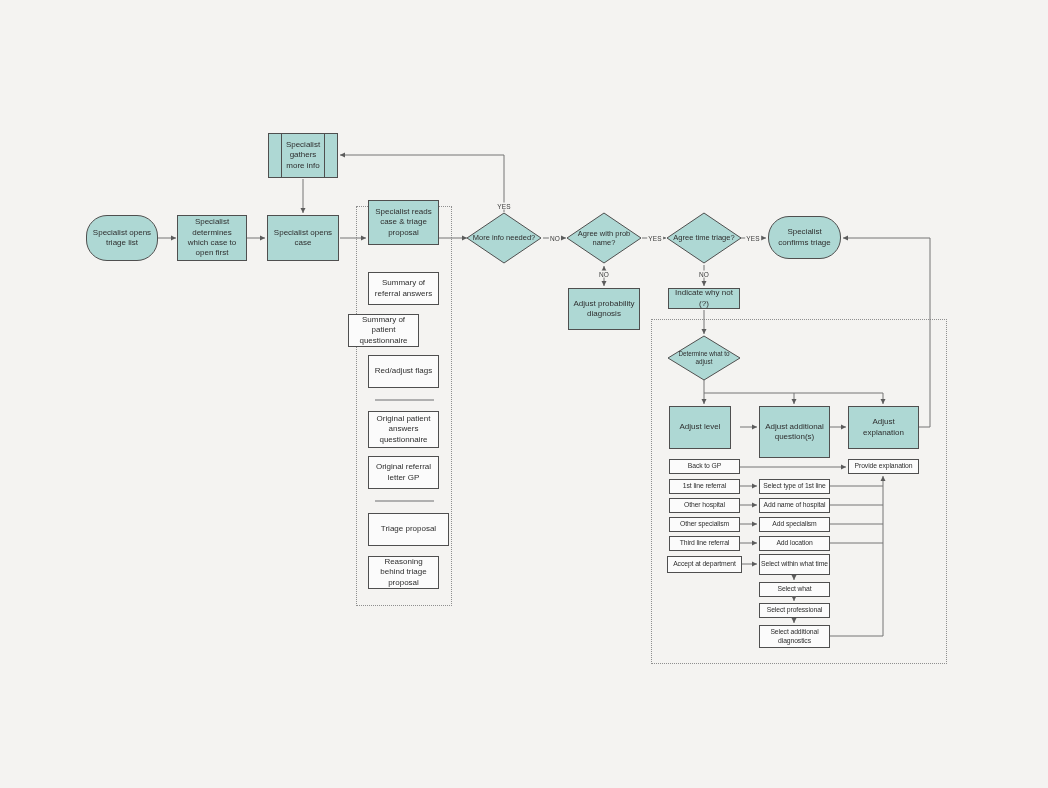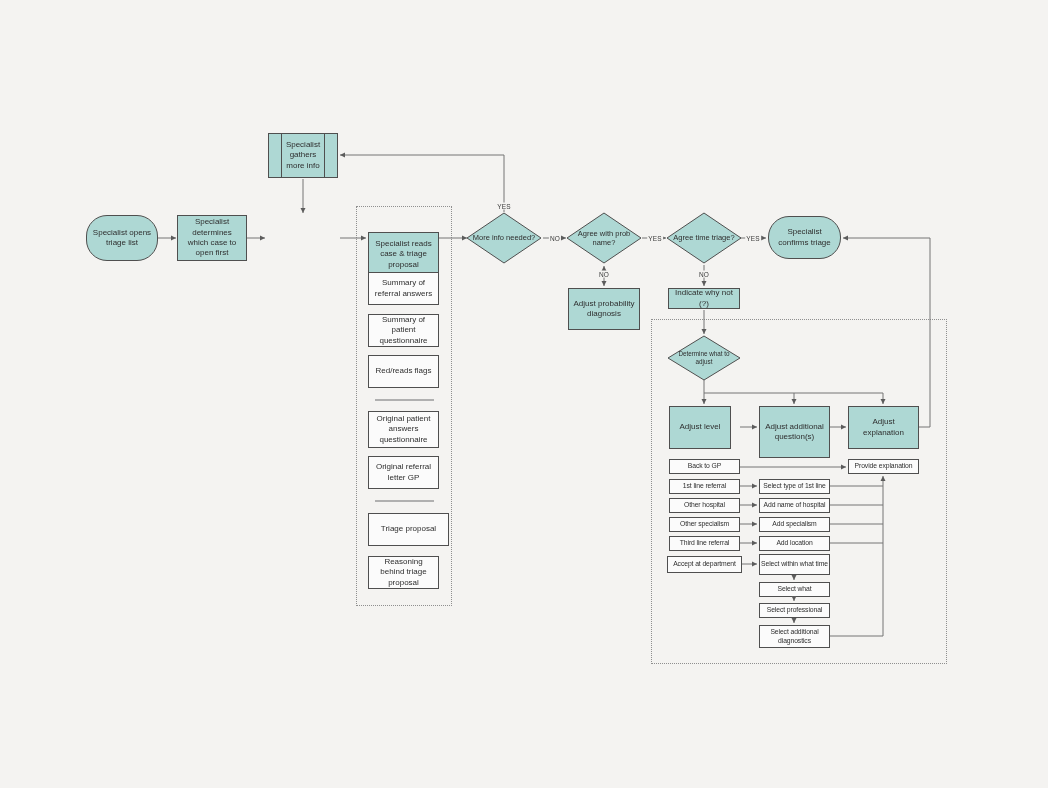--- a/index.html
+++ b/index.html
@@ -107,38 +107,41 @@
       <polygon points="668,358 704,336 740,358 704,380"></polygon>
     </g>
   </svg>
 
   <div class="node teal rounded" style="left:86px;top:215px;width:72px;height:46px">
       <span>Specialist opens triage list</span>
     </div>
   <div class="node teal" style="left:177px;top:215px;width:70px;height:46px">
       <span>Specialist determines which case to open first</span>
     </div>
+  <div class="node teal" style="left:267px;top:215px;width:72px;height:46px">
+      <span>Specialist opens case</span>
+    </div>
 
   <div class="node teal" style="left:268px;top:133px;width:70px;height:45px;padding:1px 13px">
     <span class="sub-bar" style="left:12px"></span>
     <span class="sub-bar" style="right:12px"></span>
     <span>Specialist gathers more info</span>
   </div>
 
-  <div class="node teal" style="left:368px;top:232px;width:71px;height:45px">
+  <div class="node teal" style="left:368px;top:200px;width:71px;height:45px">
       <span>Specialist reads case &amp; triage proposal</span>
     </div>
   <div class="node" style="left:368px;top:272px;width:71px;height:33px">
       <span>Summary of referral answers</span>
     </div>
-  <div class="node" style="left:368px;top:314px;width:71px;height:33px">
+  <div class="node" style="left:348px;top:314px;width:71px;height:33px">
       <span>Summary of patient questionnaire</span>
     </div>
   <div class="node" style="left:368px;top:355px;width:71px;height:33px">
-      <span>Red/reads flags</span>
+      <span>Red/adjust flags</span>
     </div>
   <div class="node" style="left:368px;top:411px;width:71px;height:37px">
       <span>Original patient answers questionnaire</span>
     </div>
   <div class="node" style="left:368px;top:456px;width:71px;height:33px">
       <span>Original referral letter GP</span>
     </div>
   <div class="node" style="left:368px;top:513px;width:81px;height:33px">
       <span>Triage proposal</span>
     </div>

